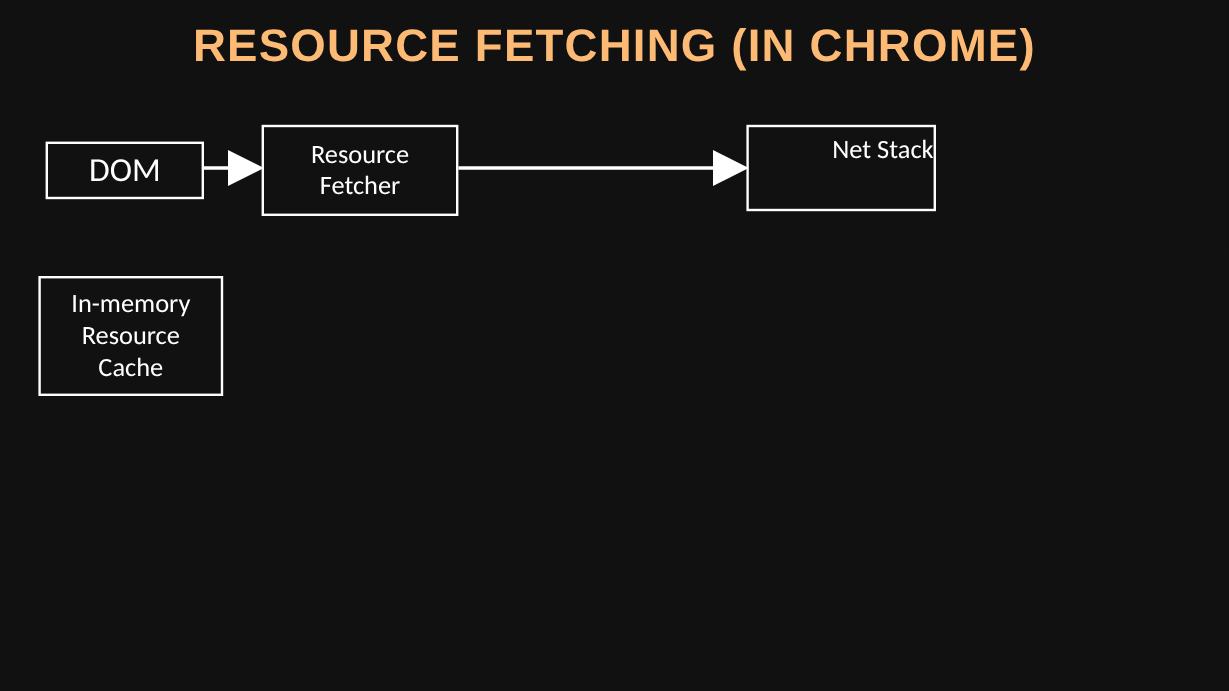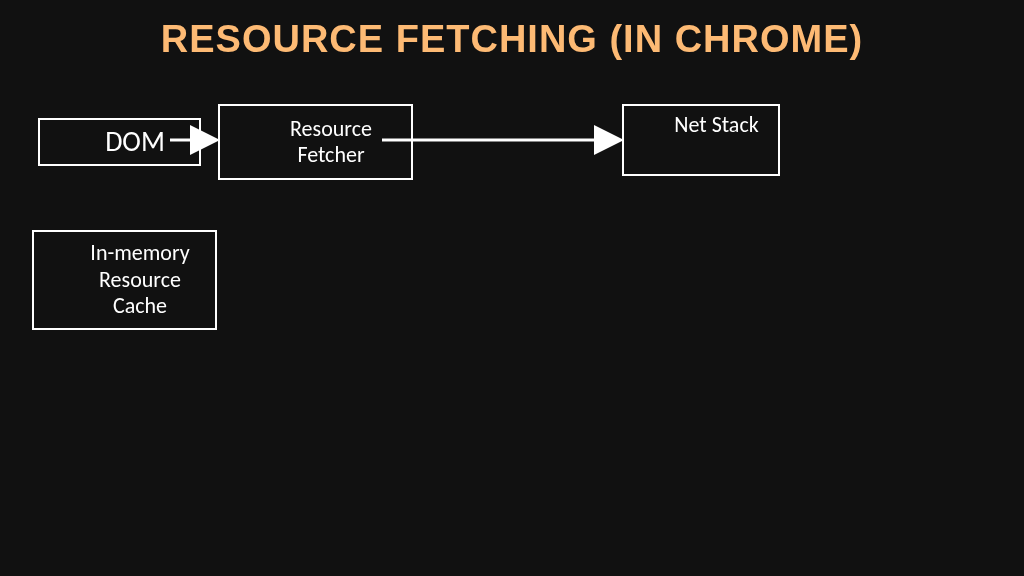--- a/index.html
+++ b/index.html
@@ -31,21 +31,20 @@
   .box {
     position: absolute;
     border: 2px solid #ffffff;
     color: #ffffff;
     display: flex;
     align-items: center;
     justify-content: center;
     text-align: center;
     background: transparent;
     line-height: 1.2;
-    padding-left: 31px;
   }
   .box-dom {
     left: 38px;
     top: 118px;
     width: 128px;
     height: 44px;
     font-size: 28px;
   }
   .box-fetcher {
     left: 218px;
@@ -56,20 +55,21 @@
   }
   .box-netstack {
     left: 622px;
     top: 104px;
     width: 158px;
     height: 72px;
     font-size: 22px;
     align-items: flex-start;
     padding-top: 6px;
     box-sizing: border-box;
+    justify-content: flex-end;
   }
   .box-cache {
     left: 32px;
     top: 230px;
     width: 150px;
     height: 96px;
     font-size: 22px;
   }
   svg.arrows {
     position: absolute;

